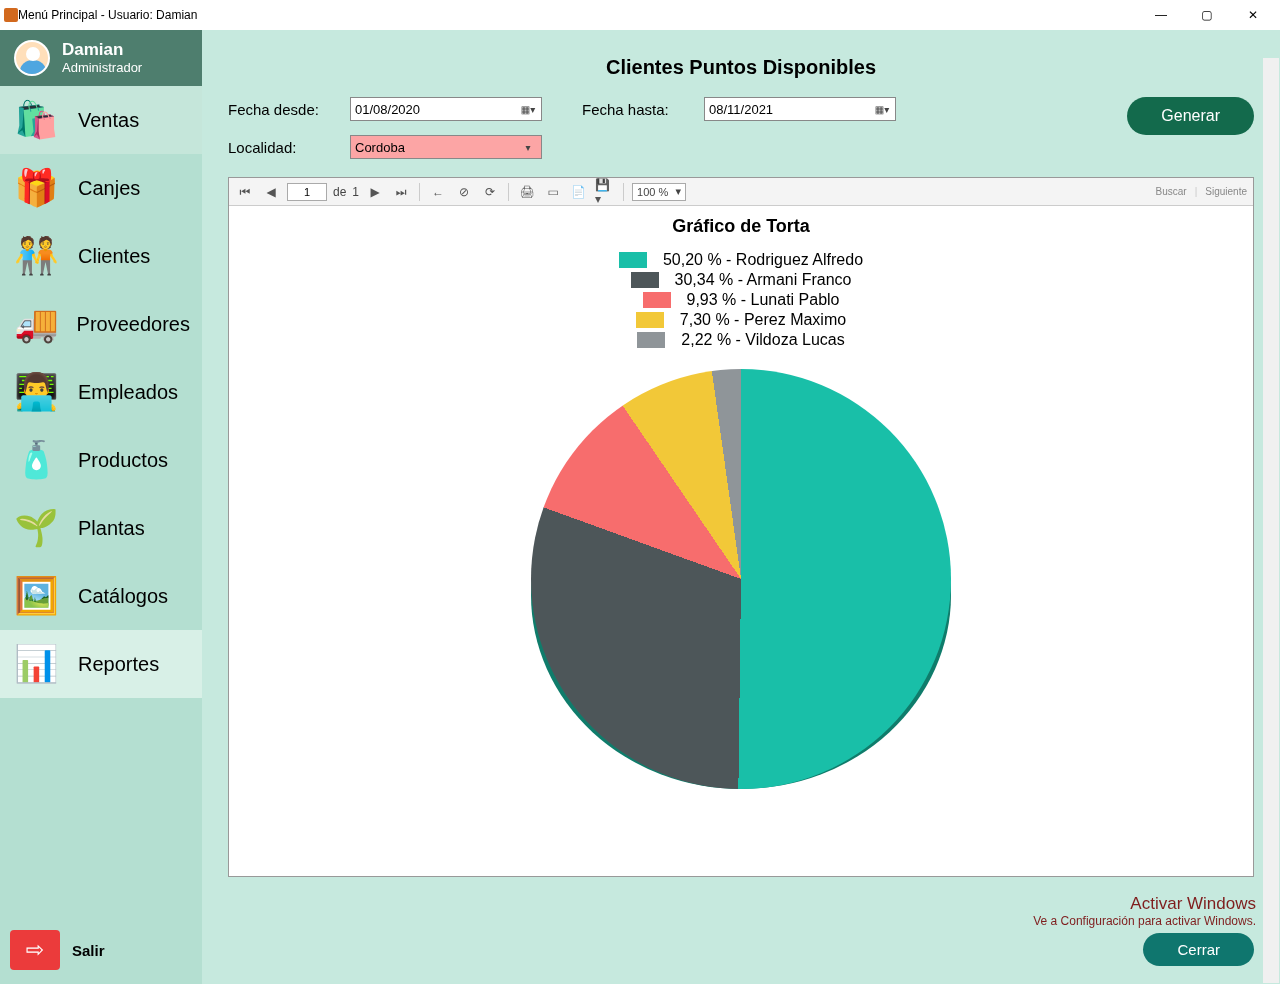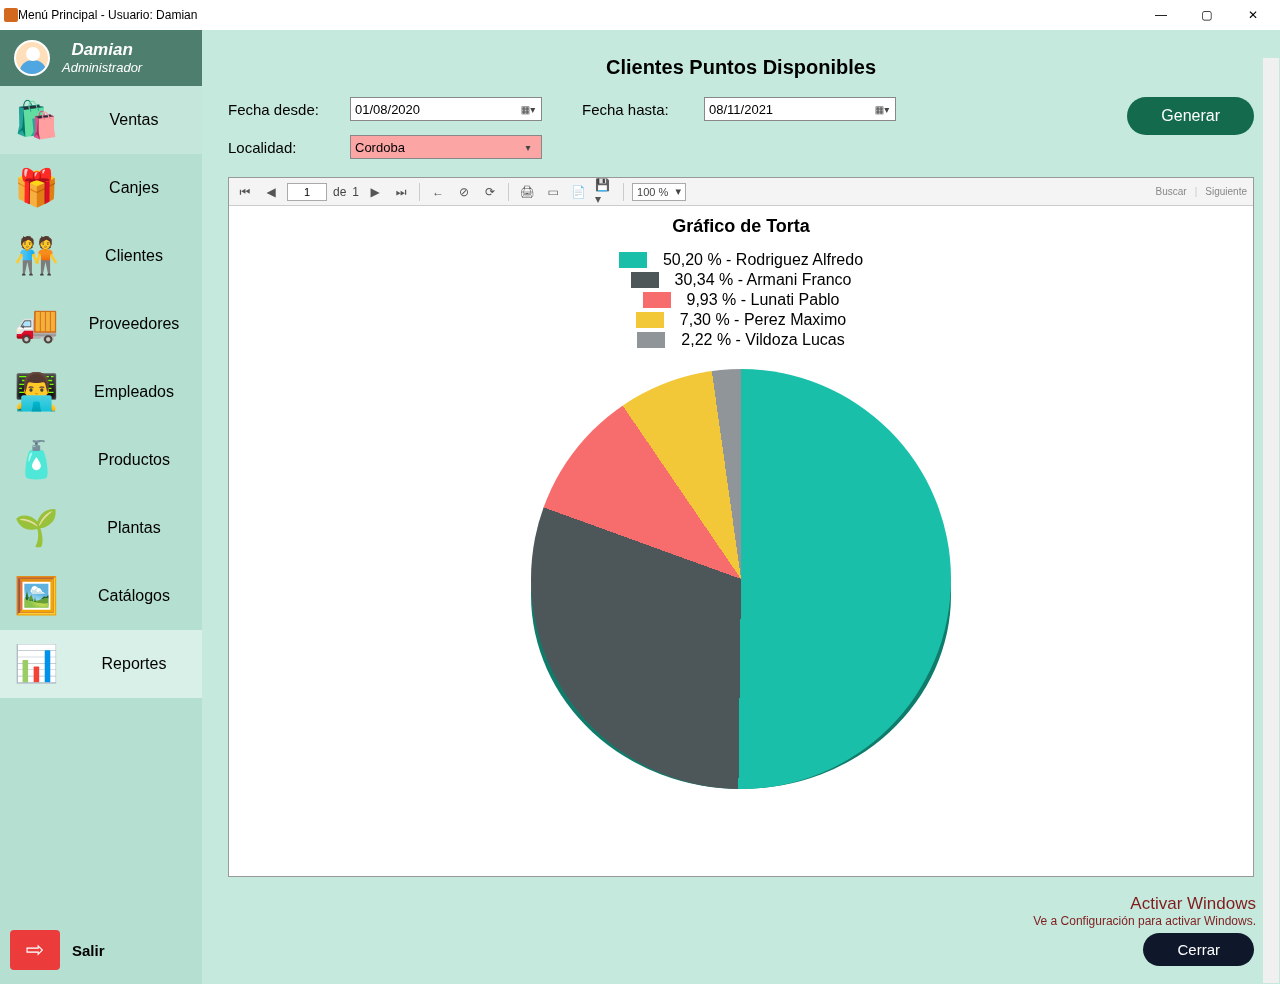--- a/index.html
+++ b/index.html
@@ -10,45 +10,45 @@
   .titlebar .ico { width: 14px; height: 14px; display:inline-block; background:#d2691e; border-radius:2px; }
   .titlebar .ctrls { display: flex; }
   .titlebar .ctrl { width: 46px; height: 30px; display:flex; align-items:center; justify-content:center; color:#000; font-size:12px; cursor:pointer; }
 
   .app { display: flex; height: 954px; }
   .sidebar { width: 202px; background: #b4dfd1; display:flex; flex-direction:column; }
   .user-head { background:#4e7e6e; color:#fff; height:56px; display:flex; align-items:center; padding:0 14px; gap:12px; }
   .avatar { width:36px; height:36px; border-radius:50%; background:#ffdfba; border:2px solid #fff; position:relative; overflow:hidden; }
   .avatar::after { content:""; position:absolute; top:5px; left:10px; width:14px; height:14px; border-radius:50%; background:#fff; }
   .avatar::before { content:""; position:absolute; bottom:-8px; left:4px; width:26px; height:22px; border-radius:50% 50% 0 0; background:#4fa6e0; }
-  .user-txt { display:flex; flex-direction:column; align-items:center; line-height:1.2;font-style:italic; }
+  .user-txt { display:flex; flex-direction:column; align-items:flex-start; line-height:1.2; }
   .user-name { font-weight:bold; font-size:17px; }
   .user-role { font-size:13px; }
 
   .menu { flex:1; }
   .menu-item { display:flex; align-items:center; gap:16px; height:68px; padding:0 12px; cursor:pointer; }
   .menu-item.sel { background:#d8f0e7; }
   .menu-item.hov { background:#c5e6da; }
   .menu-ico { width:50px; height:50px; display:flex; align-items:center; justify-content:center; font-size:36px; }
-  .menu-lbl { font-size:16px; color:#000; font-weight:500; flex:1; text-align:center; }
+  .menu-lbl { font-size:20px; color:#000; font-weight:500; flex:1; }
   .exit-zone { padding:14px 10px; display:flex; align-items:center; gap:12px; cursor:pointer; }
   .exit-ico { width:50px; height:40px; background:#eb3b3b; border-radius:4px; display:flex; align-items:center; justify-content:center; color:#fff; font-size:22px; }
   .exit-lbl { font-weight:bold; font-size:15px; }
 
   .main { flex:1; background:#c6e9de; padding:0 26px 18px 26px; position:relative; display:flex; flex-direction:column; }
   .page-title { text-align:center; font-size:20px; font-weight:600; color:#000; margin:26px 0 18px 0; }
   .filters { display:flex; gap:40px; align-items:flex-start; }
   .fblock { display:flex; flex-direction:column; gap:14px; }
   .frow { display:flex; align-items:center; gap:22px; }
   .flabel { width:100px; font-size:15px; }
   .dateinput, .combo { width:192px; height:24px; background:#fff; border:1px solid #888; font-size:13px; padding:8px 4px; display:flex; align-items:center; justify-content:space-between; }
   .combo { background:#fca5a5; }
   .dropico { width:18px; height:18px; font-size:10px; color:#444; display:flex; align-items:center; justify-content:center;}
   .btn-gen { margin-left:auto; background:#136a4c; color:#fff; border:none; border-radius:22px; padding:10px 34px; font-size:16px; cursor:pointer; }
-  .btn-close { position:absolute; right:26px; bottom:18px; background:#0f172a; color:#fff; border:none; border-radius:22px; padding:8px 34px; font-size:15px; cursor:pointer; }
+  .btn-close { position:absolute; right:26px; bottom:18px; background:#0f766e; color:#fff; border:none; border-radius:22px; padding:8px 34px; font-size:15px; cursor:pointer; }
 
   .report { margin-top:18px; background:#fff; border:1px solid #999; flex:1; display:flex; flex-direction:column; max-height:700px; }
   .rtoolbar { height:28px; border-bottom:1px solid #ccc; background:#f4f4f4; display:flex; align-items:center; gap:6px; padding:0 6px; font-size:12px; color:#444; }
   .rtbtn { width:20px; height:20px; display:flex; align-items:center; justify-content:center; font-size:12px; color:#555; cursor:pointer; }
   .rt-sep { width:1px; height:18px; background:#ccc; margin:0 2px; }
   .rt-page { width:40px; height:18px; border:1px solid #aaa; background:#fff; font-size:11px; text-align:center; }
   .rt-zoom { width:54px; height:18px; border:1px solid #aaa; background:#fff; font-size:11px; padding:0 4px; display:flex; align-items:center; justify-content:space-between;}
   .rt-search { margin-left:auto; display:flex; gap:8px; font-size:10px; color:#888; }
   .rt-search span { cursor:pointer; }
 

